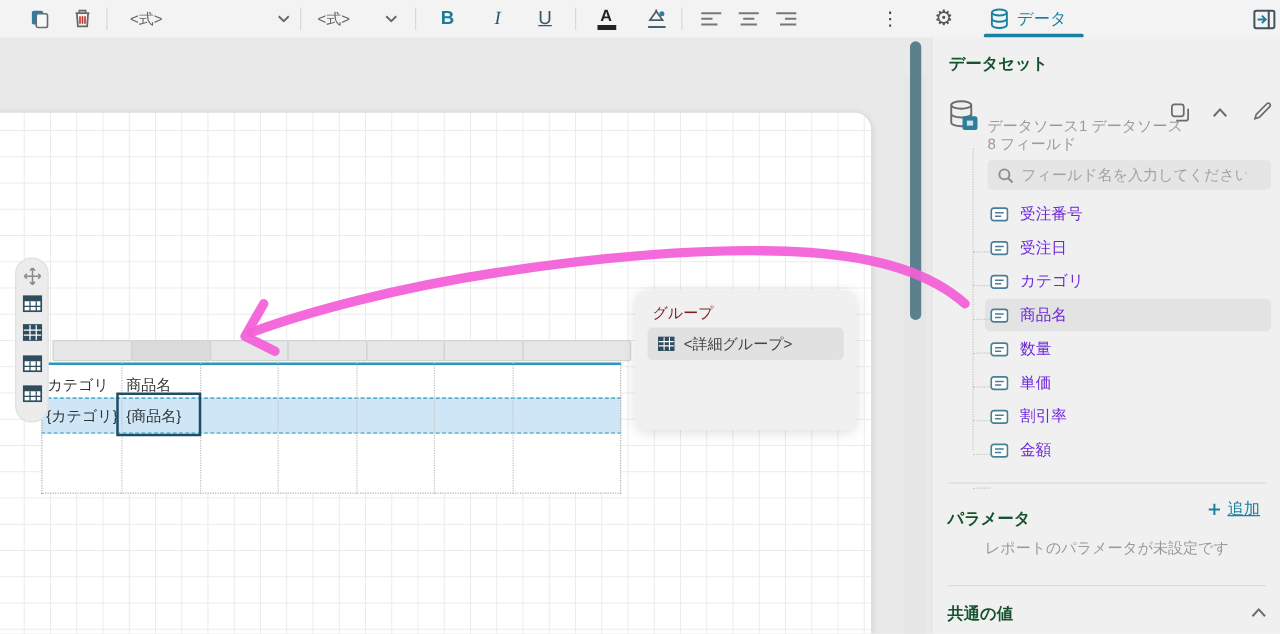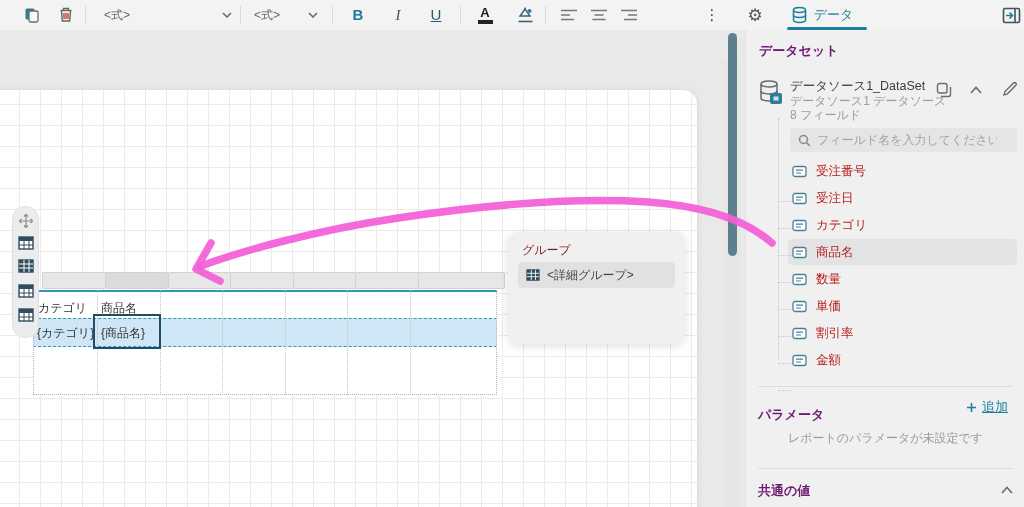--- a/index.html
+++ b/index.html
@@ -56,32 +56,32 @@
   #grouppanel .gp-title { position:absolute; left:14px; top:10px; font-size:12px; color:#7f1d1d; }
   #gp-item { position:absolute; left:10px; top:30px; width:157px; height:26px; background:#e1e1e1; border-radius:4px;
              display:flex; align-items:center; padding-left:8px; gap:7px; font-size:12px; color:#444; }
 
   
   #vtrack { left:723px; top:30px; width:18px; height:477px; background:#e6e6e6; z-index:4; }
   #vthumb { left:728px; top:33px; width:9px; height:223px; background:#5d808f; border-radius:4.5px; z-index:5; }
 
   
   #panel { left:745px; top:30px; width:279px; height:477px; background:#f0f0f0; border-left:1px solid #e4e4e4; z-index:5; }
-  .sec-title { position:absolute; font-size:13px; font-weight:bold; color:#701a75; }
+  .sec-title { position:absolute; font-size:13px; font-weight:bold; color:#14532d; }
   .muted { color:#9b9b9b; }
   #ds-name { left:44px; top:48px; font-size:12.5px; color:#3b3b3b; position:absolute; }
   #ds-src { left:44px; top:63px; font-size:12px; position:absolute; }
   #ds-count { left:44px; top:77px; font-size:12px; position:absolute; }
   #searchbox { position:absolute; left:44px; top:98px; width:227px; height:24px; background:#e5e5e5; border-radius:4px; display:flex; align-items:center; padding:0 8px; gap:6px; }
   #searchbox input { border:none; outline:none; background:transparent; font-size:12px; color:#555; width:180px; font-family:inherit; }
   #searchbox input::placeholder { color:#a3a3a3; }
   #treeline { position:absolute; left:32px; top:88px; width:0; height:242px; border-left:1px dotted #c8c8c8; }
   .fstub { position:absolute; left:32px; width:14px; height:0; border-top:1px dotted #c8c8c8; }
   .frow { position:absolute; left:46px; width:228px; height:26px; display:flex; align-items:center; gap:9px; border-radius:4px; }
-  .frow .flabel { font-size:12.5px; color:#b91c1c; }
+  .frow .flabel { font-size:12.5px; color:#6d28d9; }
   #fhighlight { position:absolute; left:42px; top:209px; width:229px; height:26px; background:#e3e3e3; border-radius:4px; }
   .pdivider { position:absolute; left:12px; width:255px; height:1px; background:#dcdcdc; }
   #addbtn { position:absolute; left:220px; top:368px; display:flex; align-items:center; gap:5px; font-size:13px; color:#1b7fa0; }
   #addbtn .addlabel { text-decoration:underline; }
   #param-empty { position:absolute; left:12px; top:400px; width:255px; text-align:center; font-size:12px; color:#999; }
   .panel-chev { position:absolute; }
 
   svg { display:block; }
 </style>
 </head>
@@ -266,21 +266,20 @@
 <div id="panel" class="abs">
   <div class="sec-title" style="left:13px;top:12px;">データセット</div>
 
   <svg class="abs" style="left:12px;top:49px;" width="26" height="28" viewBox="0 0 26 28">
     <ellipse cx="11" cy="5" rx="8" ry="3" fill="none" stroke="#6b6b6b" stroke-width="1.5"></ellipse>
     <path d="M3 5 v14 c0 1.7 3.6 3 8 3 s8 -1.3 8 -3 v-14" fill="none" stroke="#6b6b6b" stroke-width="1.5"></path>
     <path d="M3 12 c0 1.7 3.6 3 8 3 s8 -1.3 8 -3" fill="none" stroke="#6b6b6b" stroke-width="1.5"></path>
     <rect x="12" y="14" width="12" height="11" rx="2" fill="#2e7d9a"></rect>
     <rect x="15.5" y="17.5" width="5" height="4" fill="#cfe3ec"></rect>
   </svg>
-  <div id="ds-name">データソース1_DataSet</div>
   <div id="ds-src" class="muted">データソース1 データソース</div>
   <div id="ds-count" class="muted">8 フィールド</div>
 
   <svg class="abs" style="left:190px;top:52px;" width="16" height="16" viewBox="0 0 16 16">
     <rect x="1.5" y="1.5" width="9.5" height="9.5" rx="2" fill="none" stroke="#6b6b6b" stroke-width="1.4"></rect>
     <path d="M5 14.5 h7.5 a2 2 0 0 0 2 -2 V5" fill="none" stroke="#6b6b6b" stroke-width="1.4"></path>
   </svg>
   <svg class="abs panel-chev" style="left:224px;top:56px;" width="12" height="8" viewBox="0 0 12 8">
     <polyline points="1,7 6,1.5 11,7" fill="none" stroke="#6b6b6b" stroke-width="1.6"></polyline>
   </svg>

